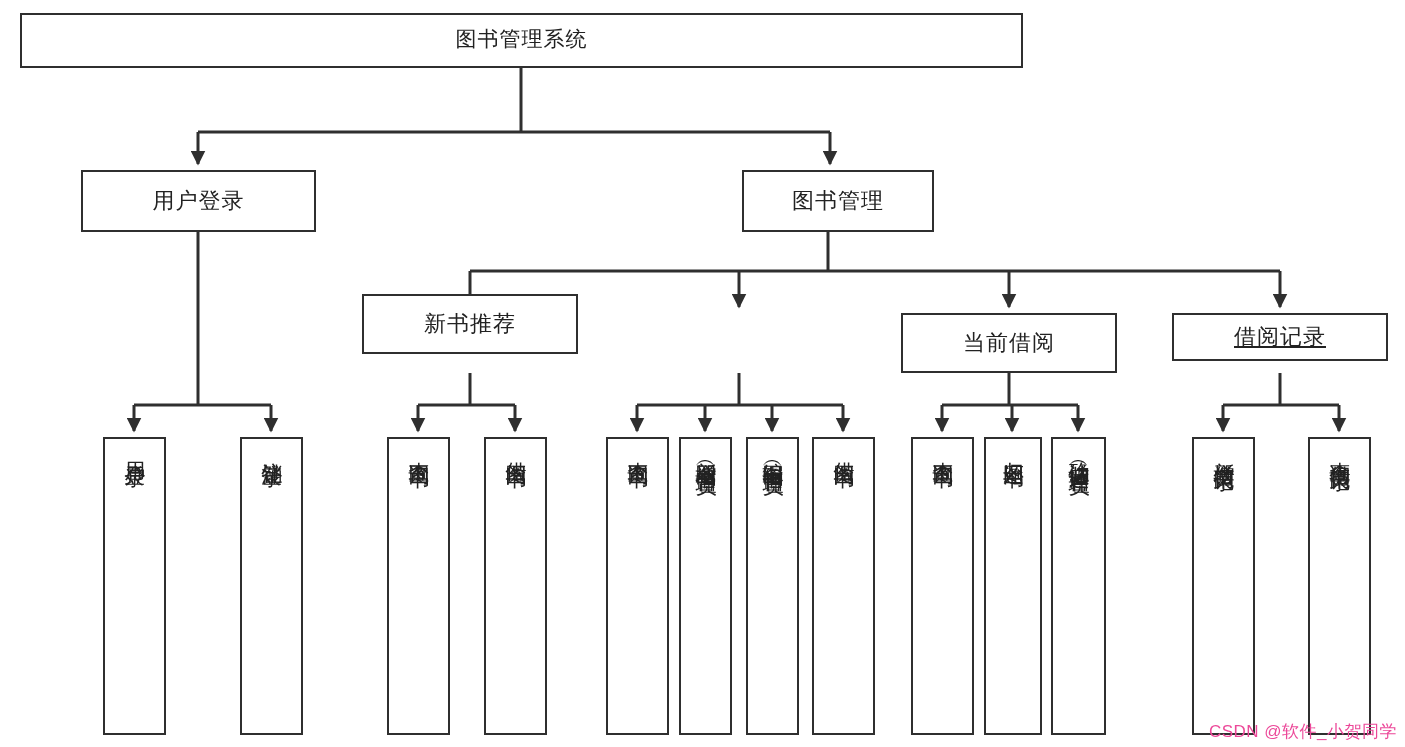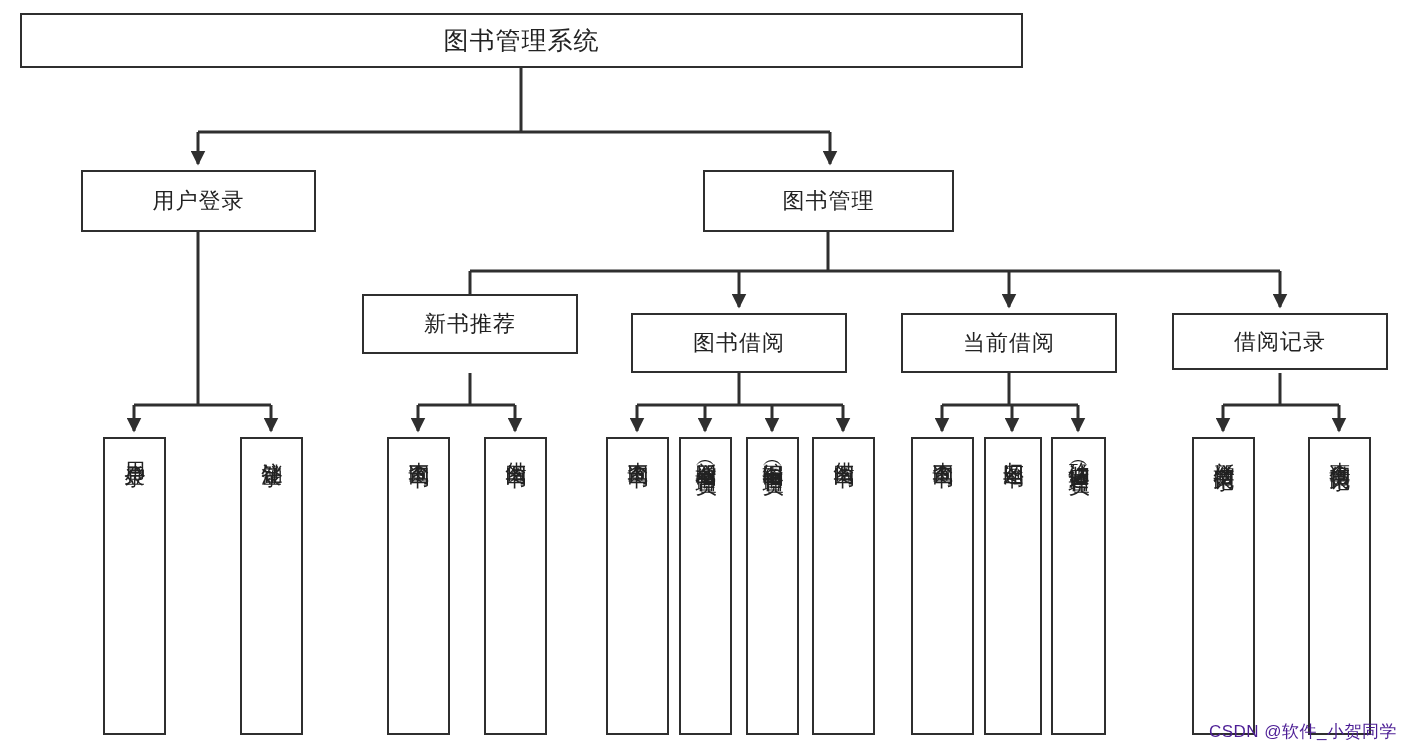--- a/index.html
+++ b/index.html
@@ -28,41 +28,41 @@
     display:flex;
     align-items:center;
     justify-content:center;
     color:#222222;
   }
   .node.horiz{
     font-size:22px;
     letter-spacing:1px;
     line-height:1;
   }
-  .node.root{ font-size:25px; }
+  .node.root{ font-size:21px;font-family:Liberation Mono, monospace; }
   .node.vert{
     align-items:flex-start;
     justify-content:center;
     padding-top:6px;
   }
   .vlabel{
     writing-mode:vertical-rl;
     text-orientation:upright;
     font-size:21px;
     line-height:1.18;
     letter-spacing:2px;
     white-space:nowrap;
     color:#222222;
   }
   .watermark{
     position:absolute;
     right:8px;
     bottom:4px;
     font-size:17px;
-    color:#4c1d95;
+    color:#ec4899;
     letter-spacing:0.5px;
     white-space:nowrap;
     user-select:none;
   }
 </style>
 </head>
 <body>
 
 <div id="stage">
 
@@ -112,26 +112,25 @@
       <path d="M 1280 373 L 1280 405"></path>
       <path d="M 1223 405 L 1339 405"></path>
       <path d="M 1223 405 L 1223 431" marker-end="url(#arrow)"></path>
       <path d="M 1339 405 L 1339 431" marker-end="url(#arrow)"></path>
     </g>
   </svg>
 
   <div class="node horiz root" style="left:20px;top:13px;width:1003px;height:55px;">图书管理系统</div>
 
   <div class="node horiz" style="left:81px;top:170px;width:235px;height:62px;">用户登录</div>
-  <div class="node horiz" style="left:703px;top:170px;width:251px;height:62px;">图书管理</div>
+  <div class="node horiz" style="left:742px;top:170px;width:192px;height:62px;">图书管理</div>
 
   <div class="node horiz" style="left:362px;top:294px;width:216px;height:60px;">新书推荐</div>
-  <div class="node horiz" style="left:631px;top:313px;width:216px;height:60px;">图书借阅</div>
   <div class="node horiz" style="left:901px;top:313px;width:216px;height:60px;text-align:right;">当前借阅</div>
-  <div class="node horiz" style="left:1172px;top:313px;width:216px;height:57px;">借阅记录</div>
+  <div class="node horiz" style="left:1172px;top:313px;width:216px;height:48px;text-decoration:underline;">借阅记录</div>
 
   <div class="node vert" style="left:103px;top:437px;width:63px;height:298px;">
     <span class="vlabel">用户登录</span>
   </div>
   <div class="node vert" style="left:240px;top:437px;width:63px;height:298px;">
     <span class="vlabel">注销登录</span>
   </div>
   <div class="node vert" style="left:387px;top:437px;width:63px;height:298px;">
     <span class="vlabel">查询图书</span>
   </div>

